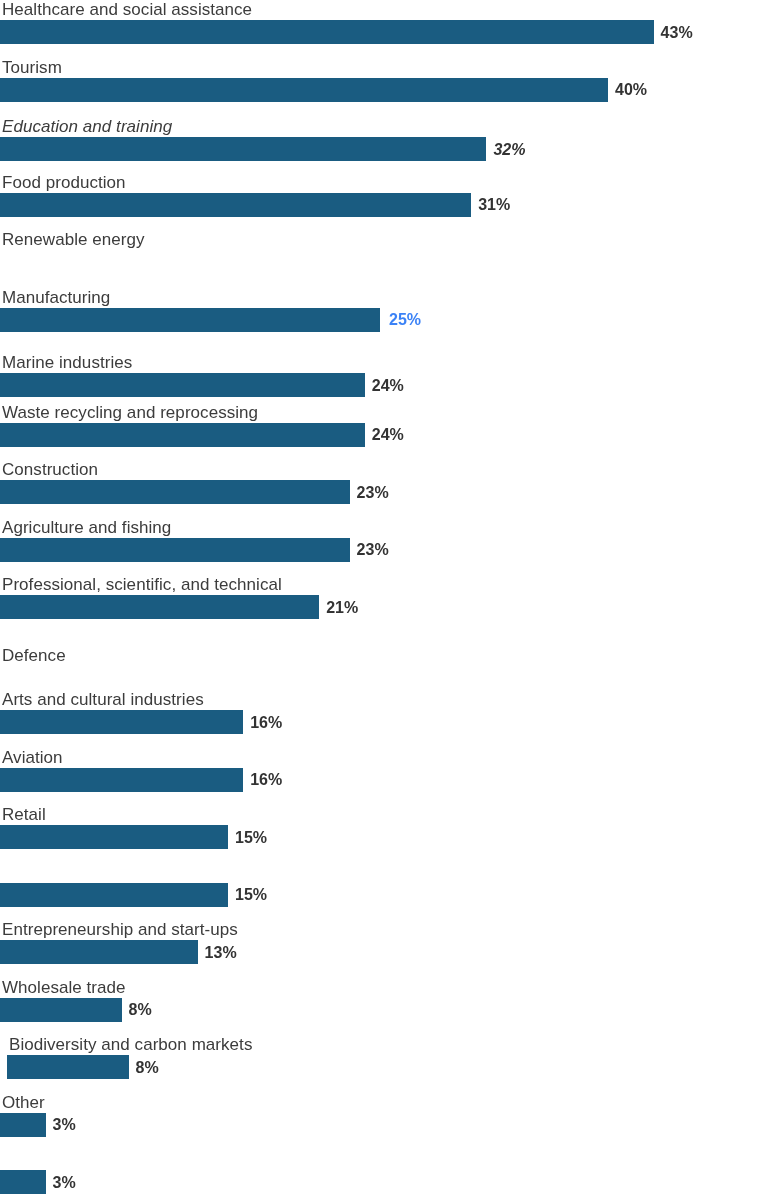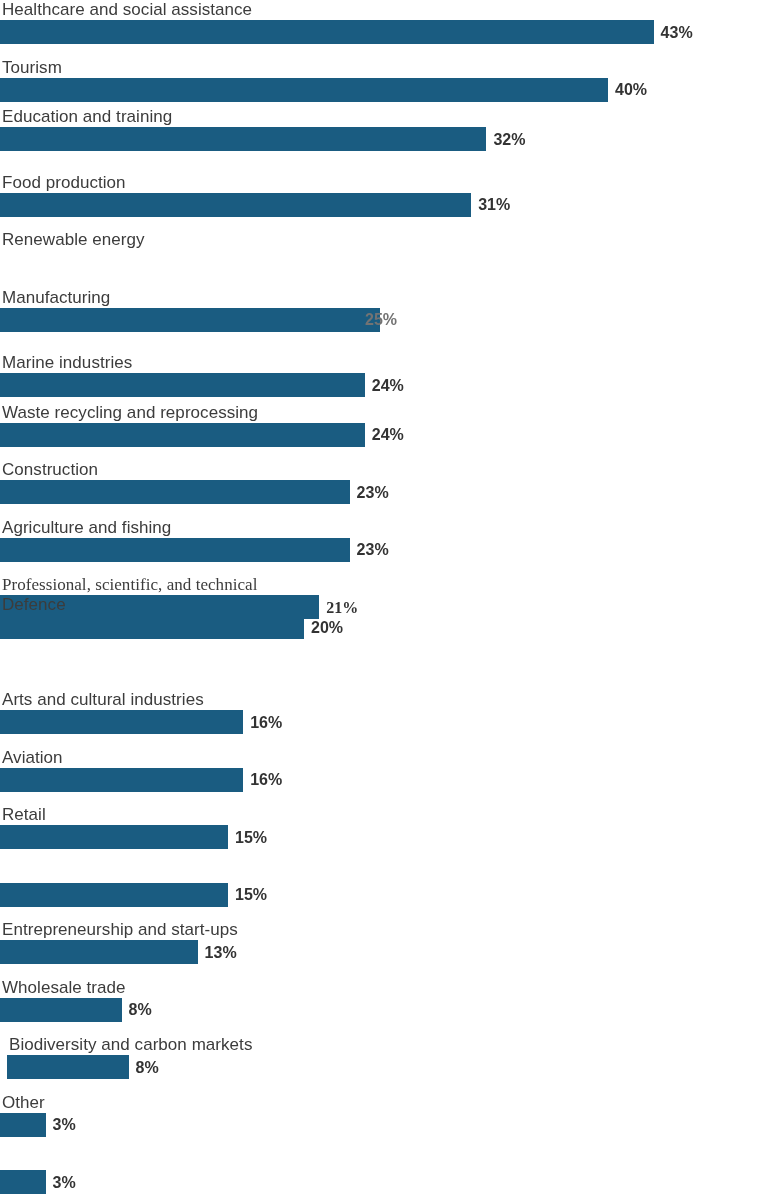--- a/index.html
+++ b/index.html
@@ -76,42 +76,42 @@
         <div class="bar-value" style="left: 660.6px; color: rgb(51, 51, 51);">43%</div>
       </div>
     </div>
     <div class="bar-row" style="top: 57.5px;">
       <div class="row-label">Tourism</div>
       <div class="bar-track">
         <div class="bar-fill" style="width: 608px; background: rgb(26, 92, 129);"></div>
         <div class="bar-value" style="left: 615px; color: rgb(51, 51, 51); text-align: right;">40%</div>
       </div>
     </div>
-    <div class="bar-row" style="top: 107px;">
+    <div class="bar-row" style="top: 117px; font-style: italic;">
       <div class="row-label">Education and training</div>
       <div class="bar-track">
         <div class="bar-fill" style="width: 486.4px; background: rgb(26, 92, 129);"></div>
         <div class="bar-value" style="left: 493.4px; color: rgb(51, 51, 51);">32%</div>
       </div>
     </div>
     <div class="bar-row" style="top: 172.5px;">
       <div class="row-label">Food production</div>
       <div class="bar-track">
         <div class="bar-fill" style="width: 471.2px; background: rgb(26, 92, 129);"></div>
         <div class="bar-value" style="left: 478.2px; color: rgb(51, 51, 51);">31%</div>
       </div>
     </div>
     <div class="bar-row" style="top: 230px;">
       <div class="row-label">Renewable energy</div>
     </div>
     <div class="bar-row" style="top: 287.5px;">
       <div class="row-label">Manufacturing</div>
       <div class="bar-track">
         <div class="bar-fill" style="width: 380px; background: rgb(26, 92, 129);"></div>
-        <div class="bar-value" style="left: 365px; color: #737373;">25%</div>
+        <div class="bar-value" style="left: 389px; color: #3b82f6;">25%</div>
       </div>
     </div>
     <div class="bar-row" style="top: 345px; margin-top: 8px;">
       <div class="row-label">Marine industries</div>
       <div class="bar-track">
         <div class="bar-fill" style="width: 364.8px; background: rgb(26, 92, 129);"></div>
         <div class="bar-value" style="left: 371.8px; color: rgb(51, 51, 51);">24%</div>
       </div>
     </div>
     <div class="bar-row" style="top: 402.5px;">
@@ -128,33 +128,29 @@
         <div class="bar-value" style="left: 356.6px; color: rgb(51, 51, 51);">23%</div>
       </div>
     </div>
     <div class="bar-row" style="top: 517.5px;">
       <div class="row-label">Agriculture and fishing</div>
       <div class="bar-track">
         <div class="bar-fill" style="width: 349.6px; background: rgb(26, 92, 129);"></div>
         <div class="bar-value" style="left: 356.6px; color: rgb(51, 51, 51);">23%</div>
       </div>
     </div>
-    <div class="bar-row" style="top: 575px; font-family: Liberation Serif, serif;">
+    <div class="bar-row" style="top: 575px;">
       <div class="row-label">Professional, scientific, and technical</div>
       <div class="bar-track">
         <div class="bar-fill" style="width: 319.2px; background: rgb(26, 92, 129);"></div>
         <div class="bar-value" style="left: 326.2px; color: rgb(51, 51, 51);">21%</div>
       </div>
     </div>
-    <div class="bar-row" style="top: 595px;">
+    <div class="bar-row" style="top: 646px;">
       <div class="row-label">Defence</div>
-      <div class="bar-track">
-        <div class="bar-fill" style="width: 304px; background: rgb(26, 92, 129);"></div>
-        <div class="bar-value" style="left: 311px; color: rgb(51, 51, 51);">20%</div>
-      </div>
     </div>
     <div class="bar-row" style="top: 690px;">
       <div class="row-label">Arts and cultural industries</div>
       <div class="bar-track">
         <div class="bar-fill" style="width: 243.2px; background: rgb(26, 92, 129);"></div>
         <div class="bar-value" style="left: 250.2px; color: rgb(51, 51, 51);">16%</div>
       </div>
     </div>
     <div class="bar-row" style="top: 747.5px;">
       <div class="row-label">Aviation</div>

